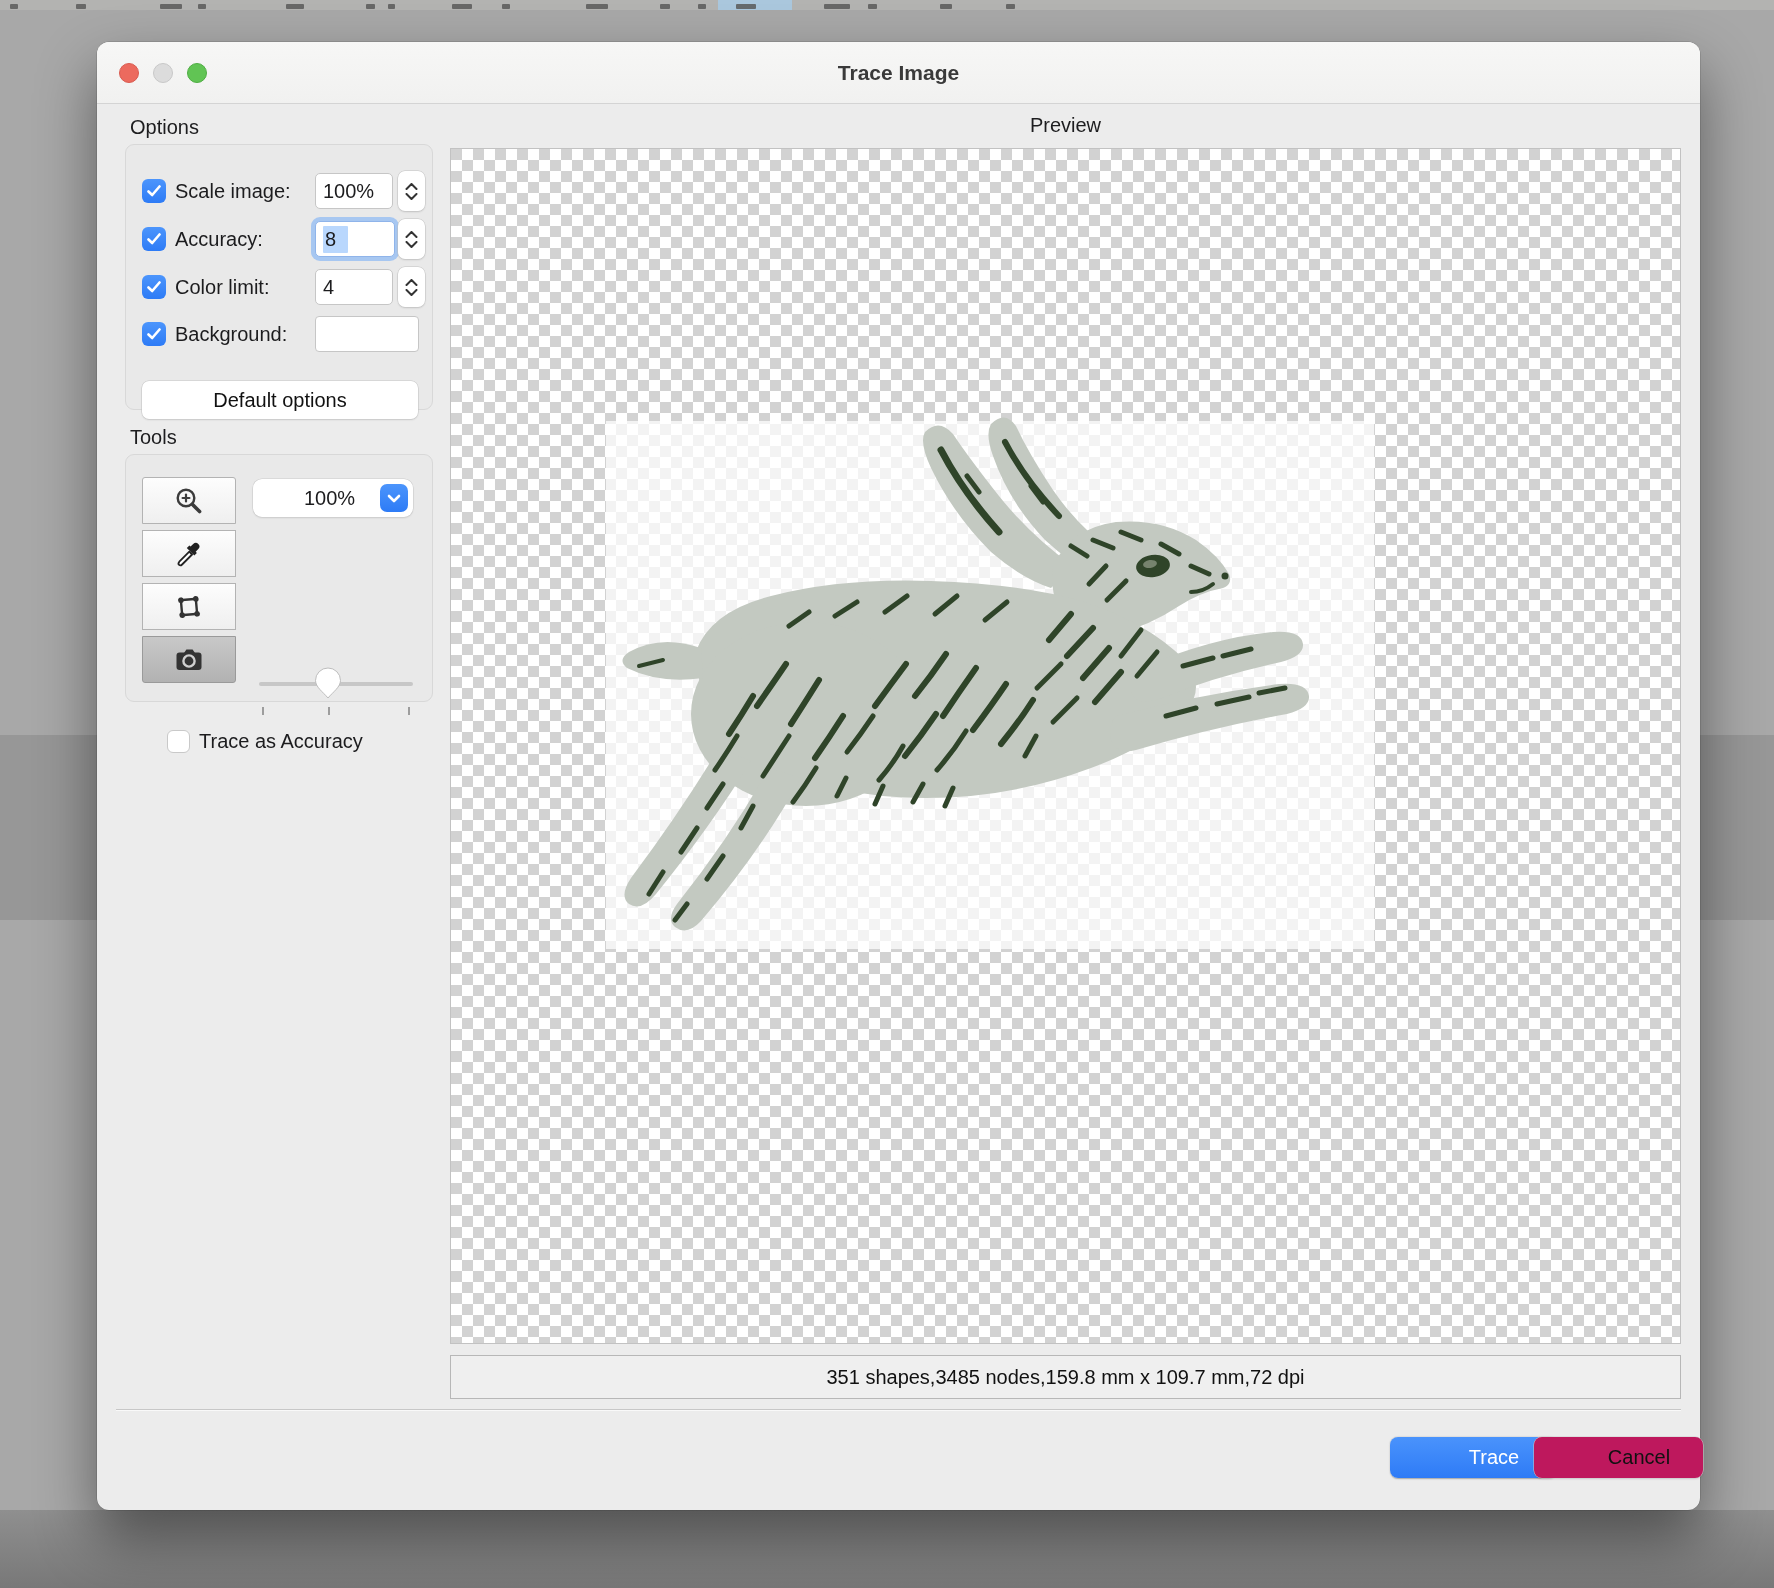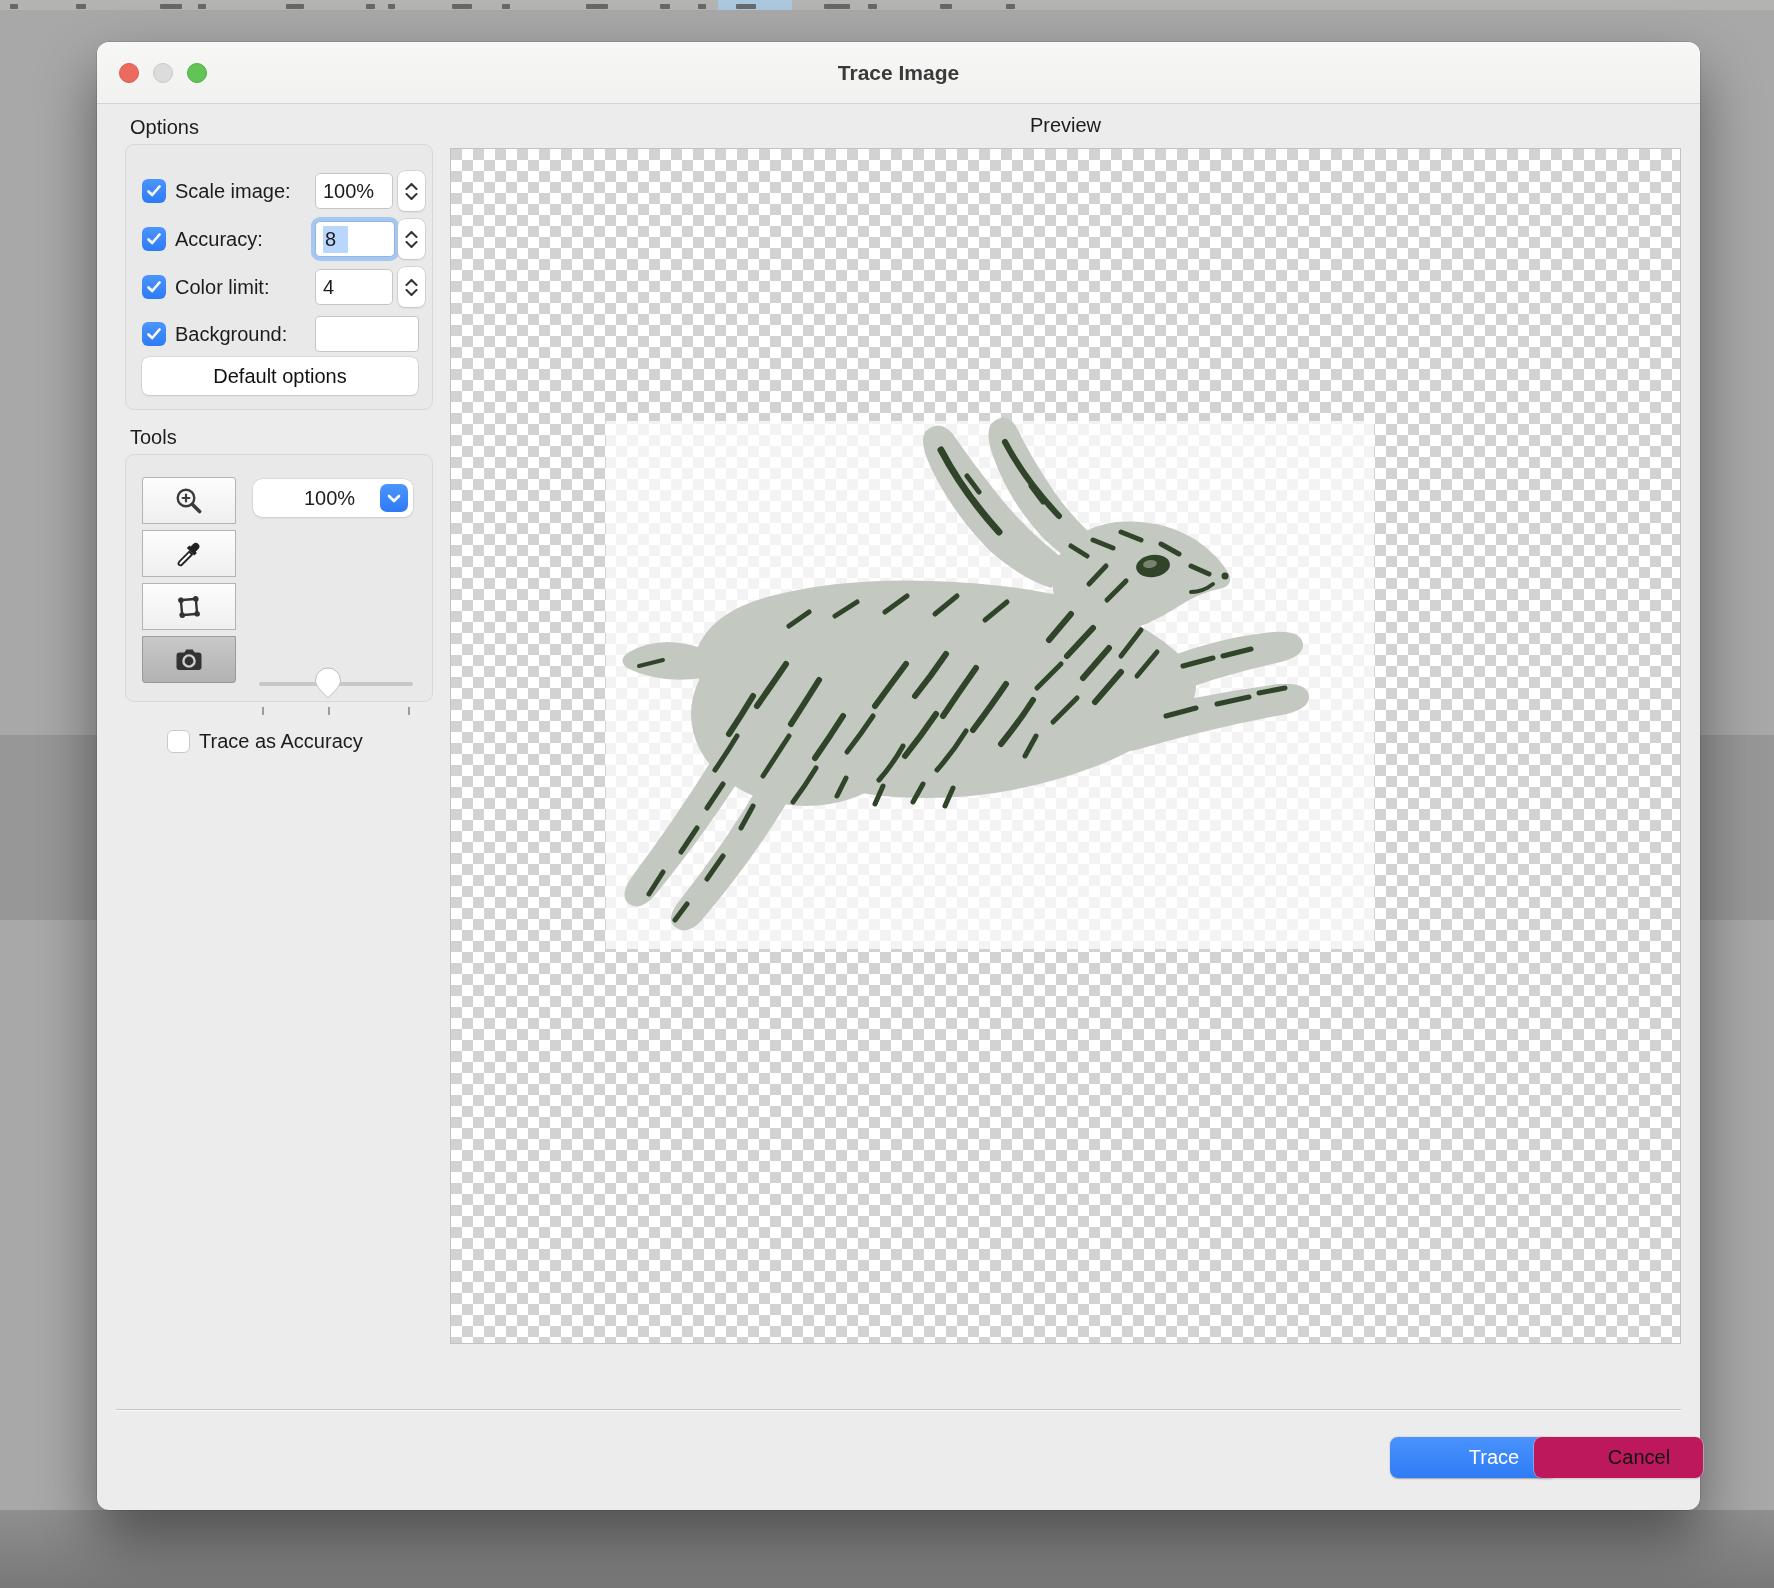--- a/index.html
+++ b/index.html
@@ -40,21 +40,21 @@
   .field{position:absolute;height:36px;background:#fff;border:1px solid #c6c6c6;border-radius:5px;
          box-sizing:border-box;font-size:20px;display:flex;align-items:center;padding-left:7px;}
   .field.focused{border:1px solid #8fb4ea;box-shadow:0 0 0 4px #a7c7f1;}
   .sel{background:#b9d7fd;padding:2px 12px 2px 2px;border-radius:1px;}
   .stepper{position:absolute;width:27px;height:40px;background:#fff;border-radius:7px;
            box-shadow:0 0 0 .5px #c4c4c4,0 1px 2px rgba(0,0,0,.15);
            display:flex;flex-direction:column;align-items:center;justify-content:center;gap:3px;}
   .swatch{position:absolute;width:104px;height:36px;background:#fff;border:1px solid #c6c6c6;border-radius:4px;box-sizing:border-box;}
   .btn-default{position:absolute;left:16px;width:276px;height:38px;background:#fff;border-radius:7px;
                box-shadow:0 0 0 .5px #c6c6c6,0 1px 2px rgba(0,0,0,.12);
-               font-size:20px;display:flex;align-items:center;justify-content:center;color:#111;}
+               font-size:20px;display:flex;align-items:center;justify-content:center;color:#111;margin-top:24px;}
 
   
   .tool-btn{position:absolute;left:16px;width:94px;height:47px;border:1.5px solid #b3b3b3;
             background:linear-gradient(#fdfdfd,#efefef);display:flex;align-items:center;justify-content:center;box-sizing:border-box;}
   .tool-btn.selected{background:linear-gradient(#c8c8c8,#b2b2b2);border-color:#9a9a9a;}
   .zoom-select{position:absolute;left:127px;top:24px;width:160px;height:38px;background:#fff;border-radius:9px;
                box-shadow:0 0 0 .5px #cccccc,0 1px 2px rgba(0,0,0,.12);display:flex;align-items:center;}
   .zoom-select .val{flex:1;text-align:center;font-size:20px;padding-left:26px;}
   .chev-btn{width:28px;height:28px;margin-right:5px;border-radius:7px;background:linear-gradient(#4c95fc,#2d7bf6);
             display:flex;align-items:center;justify-content:center;flex:0 0 auto;}
@@ -333,18 +333,21 @@
             <path d="M122 440 L106 463"></path>
             <path d="M86 488 L74 504"></path>
           <path d="M62 244 L38 250" stroke-width="4"></path>
         </g>
         <ellipse cx="552" cy="150" rx="17" ry="11" fill="#2f4429" transform="rotate(-8 552 150)"></ellipse>
         <ellipse cx="549" cy="148" rx="7" ry="4" fill="#76836e" transform="rotate(-8 549 148)"></ellipse>
         <circle cx="624" cy="160" r="3.5" fill="#2f4429"></circle>
       </svg>
     </div>
 
+    <div class="statusbar">
+      <span>351 shapes,3485 nodes,159.8 mm x 109.7 mm,72 dpi</span>
+    </div>
 
     <div class="footer-sep"></div>
     <div class="btn btn-trace">Trace</div>
     <div class="btn btn-cancel">Cancel</div>
   </div>
 </div>
 
 </body></html>

